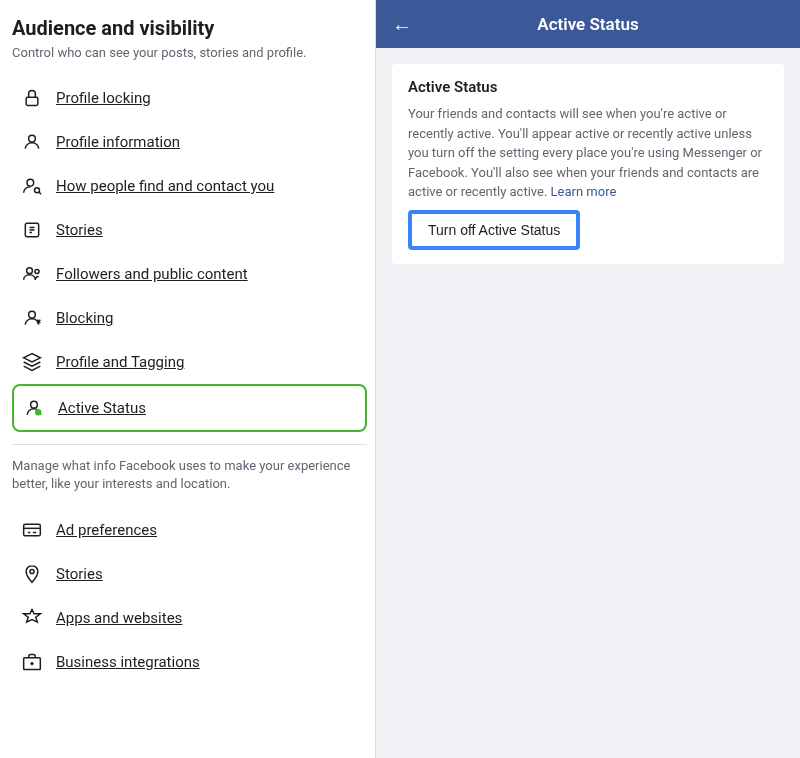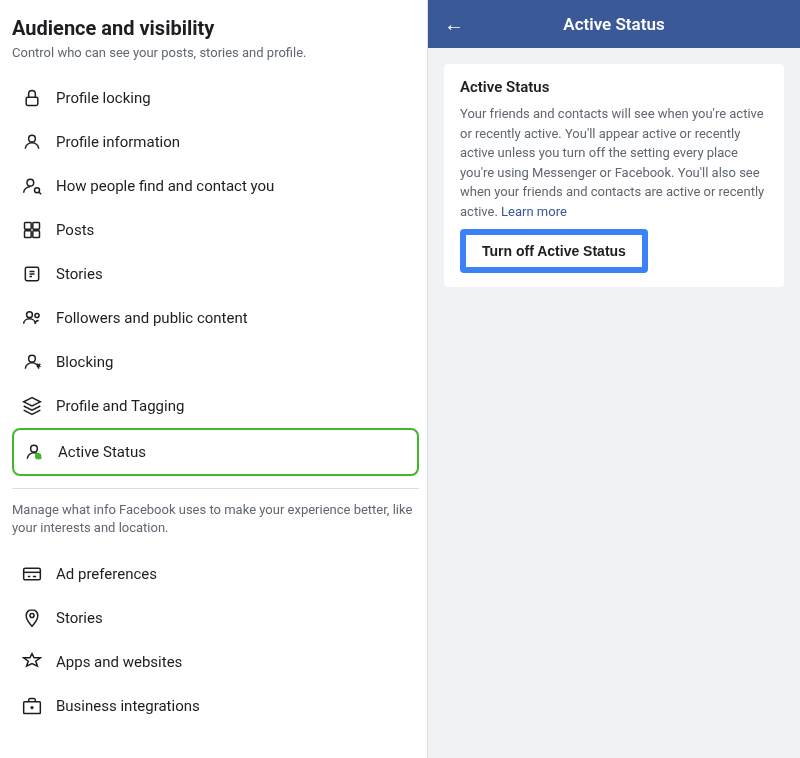--- a/index.html
+++ b/index.html
@@ -7,21 +7,21 @@
       font-family: -apple-system, BlinkMacSystemFont, 'Segoe UI', Roboto, Helvetica, Arial, sans-serif;
       background: #fff;
       display: flex;
       width: 800px;
       height: 758px;
       overflow: hidden;
     }
 
     
     .left-panel {
-      width: 428px;
+      width: 376px;
       height: 100%;
       overflow-y: auto;
       padding: 16px 8px 16px 12px;
       border-right: 1px solid #ddd;
     }
 
     .section-title {
       font-size: 20px;
       font-weight: 700;
       color: #1c1e21;
@@ -56,20 +56,21 @@
       flex-shrink: 0;
       display: flex;
       align-items: center;
       justify-content: center;
       color: #1c1e21;
     }
 
     .nav-item .label {
       font-size: 15px;
       color: #1c1e21;
+      text-decoration: underline;
     }
 
     .divider {
       border: none;
       border-top: 1px solid #ddd;
       margin: 12px 0;
     }
 
     .permissions-section {
       margin-top: 4px;
@@ -134,26 +135,26 @@
       margin-bottom: 8px;
     }
 
     .active-status-description .learn-more {
       color: #385898;
       cursor: pointer;
     }
 
     .turn-off-btn {
       display: inline-block;
-      border: 6px solid #3b82f6;
+      border: 4px solid #3b82f6;
       color: #1c1e21;
       background: #fff;
       padding: 8px 16px;
       font-size: 14px;
-      font-weight: 700;
+      font-weight: 400;
       border-radius: 4px;
       cursor: pointer;
     }
 
     
     svg {
       width: 20px;
       height: 20px;
       fill: none;
       stroke: #1c1e21;
@@ -193,31 +194,20 @@
         <svg viewBox="0 0 24 24">
             <circle cx="10" cy="8" r="4"></circle>
             <path d="M2 20c0-4 3.6-7 8-7"></path>
             <circle cx="18" cy="17" r="3"></circle>
             <line x1="20.5" y1="19.5" x2="23" y2="22"></line>
           </svg>
       </span>
       <span class="label">How people find and contact you</span>
     </div>
 
-    <div class="nav-item">
-      <span class="icon">
-        <svg viewBox="0 0 24 24">
-            <rect x="3" y="3" width="8" height="8" rx="1"></rect>
-            <rect x="13" y="3" width="8" height="8" rx="1"></rect>
-            <rect x="3" y="13" width="8" height="8" rx="1"></rect>
-            <rect x="13" y="13" width="8" height="8" rx="1"></rect>
-          </svg>
-      </span>
-      <span class="label">Posts</span>
-    </div>
 
     <div class="nav-item">
       <span class="icon">
         <svg viewBox="0 0 24 24">
             <rect x="4" y="4" width="16" height="16" rx="2"></rect>
             <line x1="9" y1="9" x2="15" y2="9"></line>
             <line x1="9" y1="12" x2="15" y2="12"></line>
             <line x1="9" y1="15" x2="12" y2="15"></line>
           </svg>
       </span>

